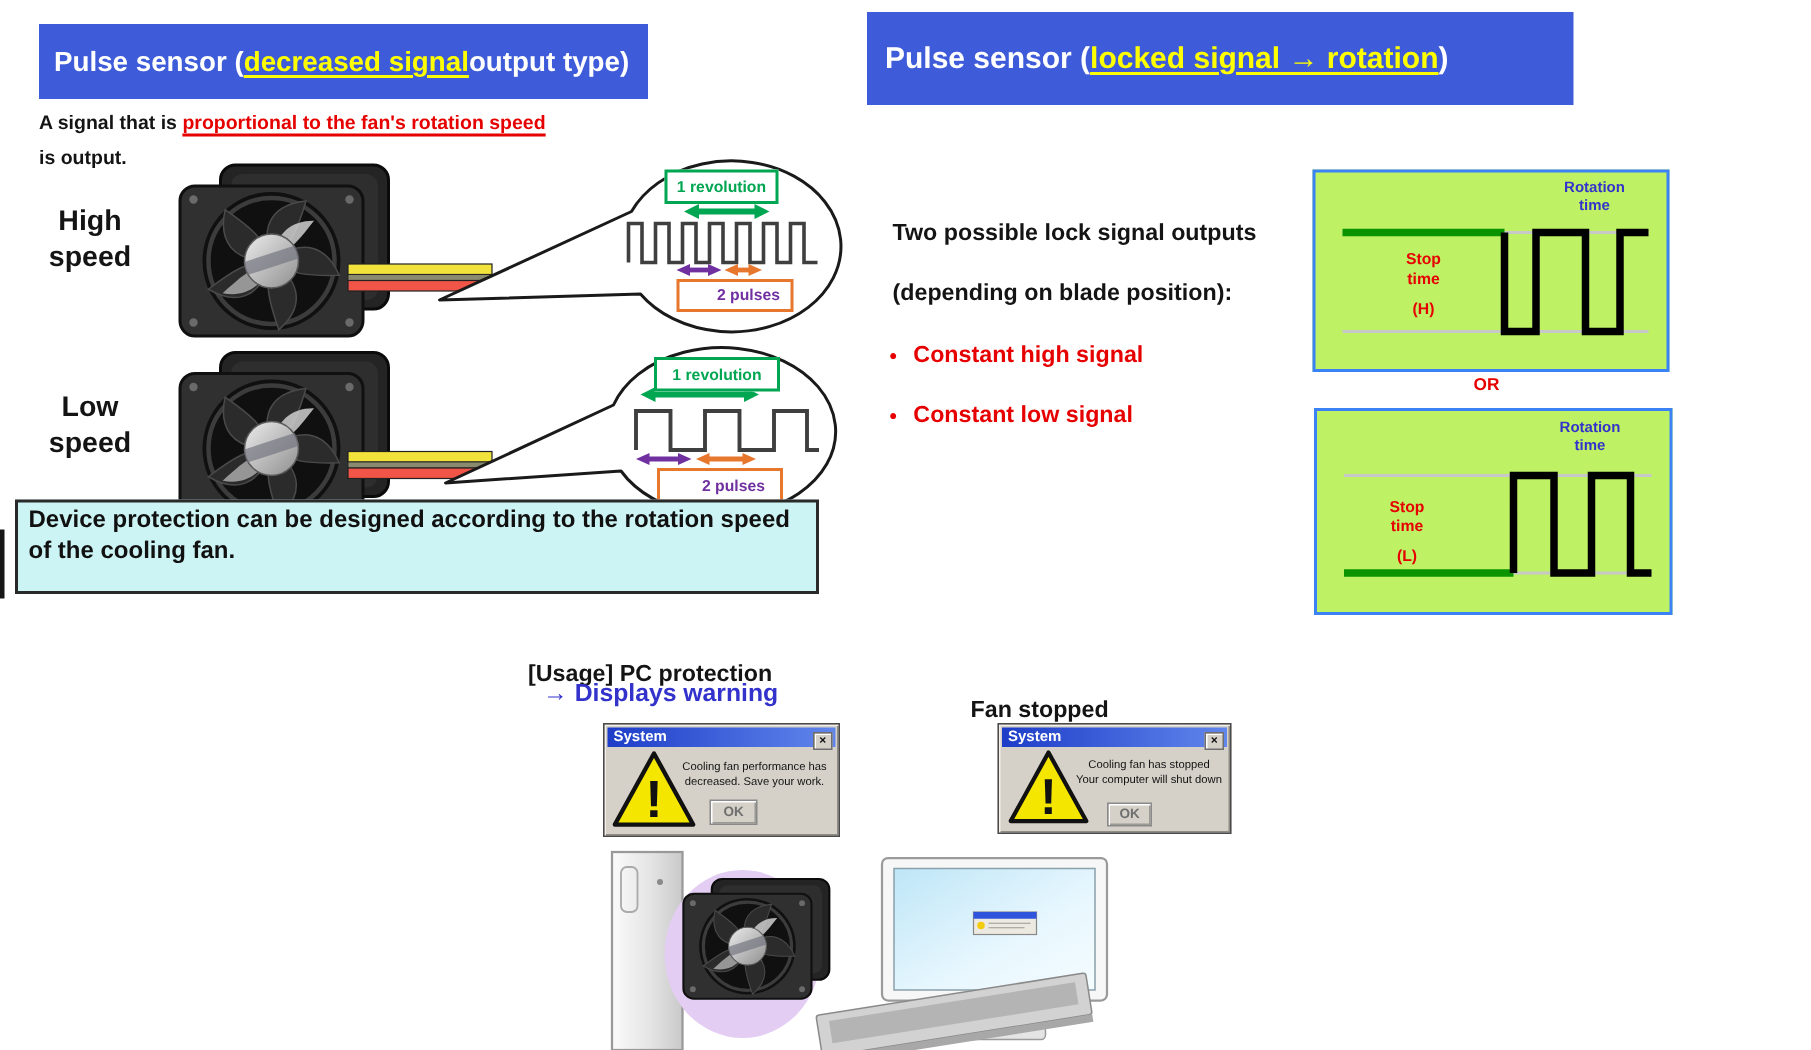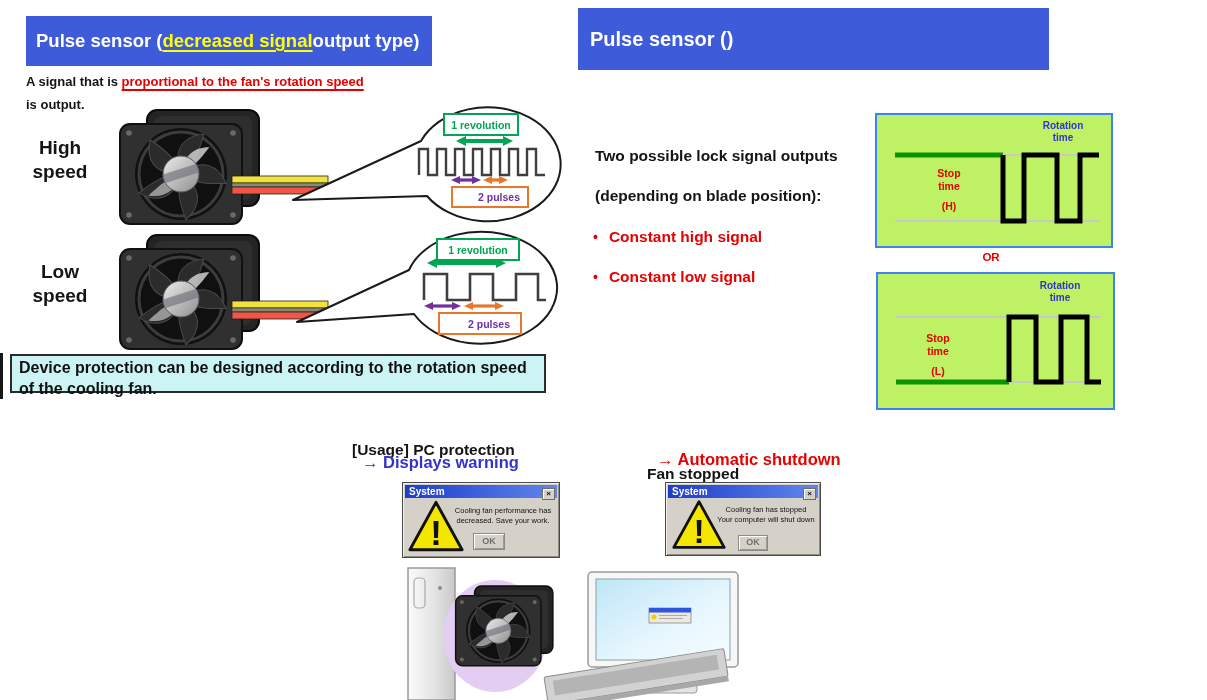--- a/index.html
+++ b/index.html
@@ -46,20 +46,21 @@
 <div id="stage">
 
   <div class="abs banner" style="left:26px;top:16px;width:396px;height:50px;font-size:18.5px;padding-left:10px;">
     <span>Pulse sensor (</span>
       <span class="hl">decreased signal</span>
       <span> output type)</span>
   </div>
 
   <div class="abs banner" style="left:578px;top:8px;width:459px;height:62px;font-size:20px;padding-left:12px;">
     <span>Pulse sensor (</span>
+      <span class="hl">locked signal → rotation</span>
       <span>)</span>
   </div>
 
   <div class="abs intro" style="left:26px;top:74px;">
     <span>A signal that is </span><span class="em-red">proportional to the fan's rotation speed</span>
   </div>
   <div class="abs intro" style="left:26px;top:97px;">is output.</div>
 
   <div class="abs speed-label" style="left:14px;top:136px;width:92px;">
     <div>High</div>
@@ -155,28 +156,27 @@
       <line x1="471" y1="206" x2="497" y2="206" stroke="#E8772E" stroke-width="3.2"></line>
     </g>
   </svg>
 
   <div class="abs mini-box" style="left:443px;top:113px;width:72px;height:19px;">1 revolution</div>
   <div class="abs mini-box pulses" style="left:451px;top:186px;width:56px;height:18px;">2 pulses</div>
   <div class="abs mini-box" style="left:436px;top:238px;width:80px;height:19px;">1 revolution</div>
   <div class="abs mini-box pulses" style="left:438px;top:312px;width:62px;height:19px;">2 pulses</div>
 
   <div class="abs" style="left:0;top:353px;width:3px;height:46px;background:#161616;"></div>
-  <div class="abs note-box" style="left:10px;top:354px;width:536px;height:39px;box-sizing:border-box;">
+  <div class="abs note-box" style="left:10px;top:333px;width:536px;height:63px;box-sizing:border-box;">
     <div class="note-inner">Device protection can be designed according to the rotation speed of the cooling fan.</div>
   </div>
 
   <div class="abs plain-b" style="left:352px;top:396px;">[Usage] PC protection</div>
   <div class="abs blue-b" style="left:362px;top:453px;">→ Displays warning</div>
   <div class="abs plain-b" style="left:647px;top:420px;">Fan stopped</div>
-  <div class="abs red-b" style="left:657px;top:450px;">→ Automatic shutdown</div>
 
   <div class="abs lock-line" style="left:595px;top:147px;">Two possible lock signal outputs</div>
   <div class="abs lock-line" style="left:595px;top:187px;">(depending on blade position):</div>
   <div class="abs lock-item" style="left:593px;top:228px;">
     <span class="dot">•</span>
     <span>Constant high signal</span>
   </div>
   <div class="abs lock-item" style="left:593px;top:268px;">
     <span class="dot">•</span>
     <span>Constant low signal</span>

